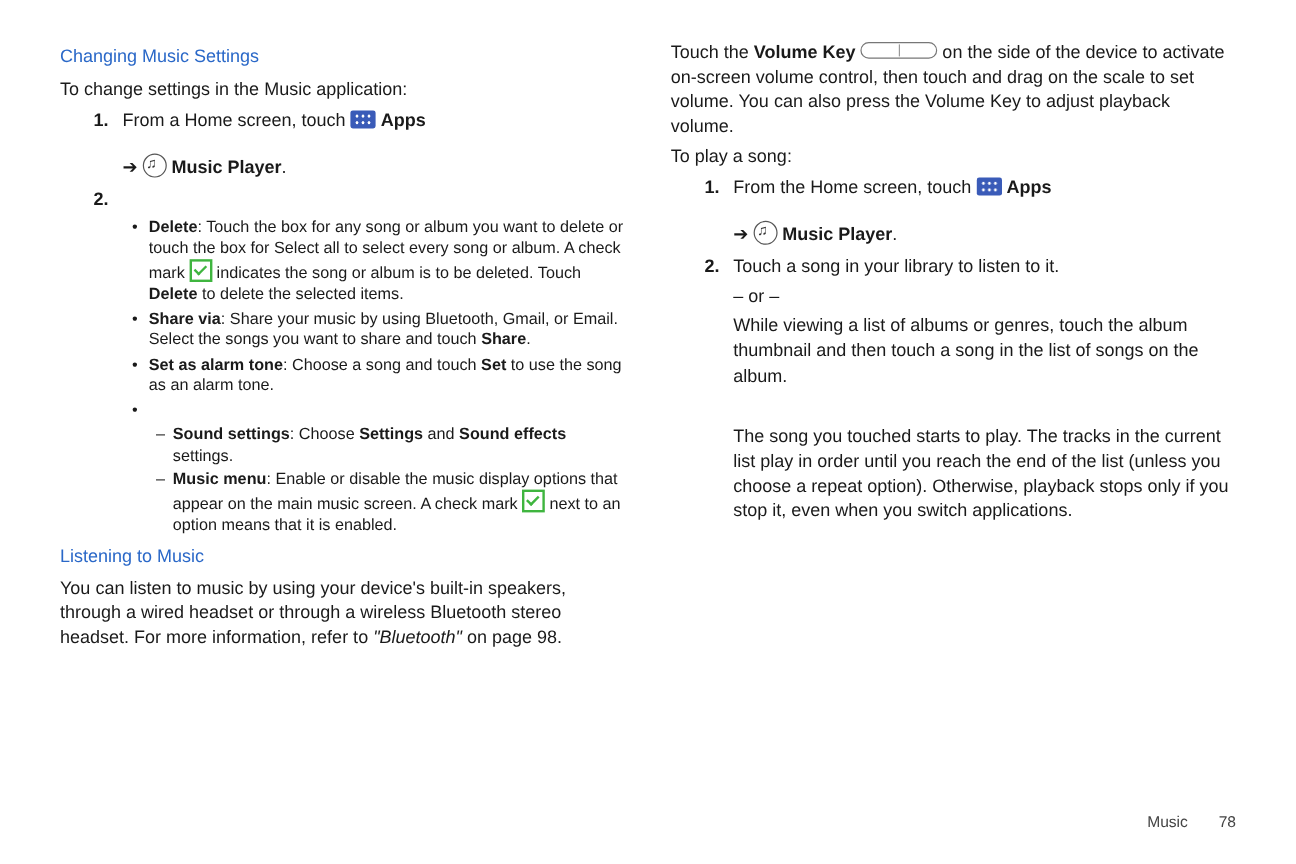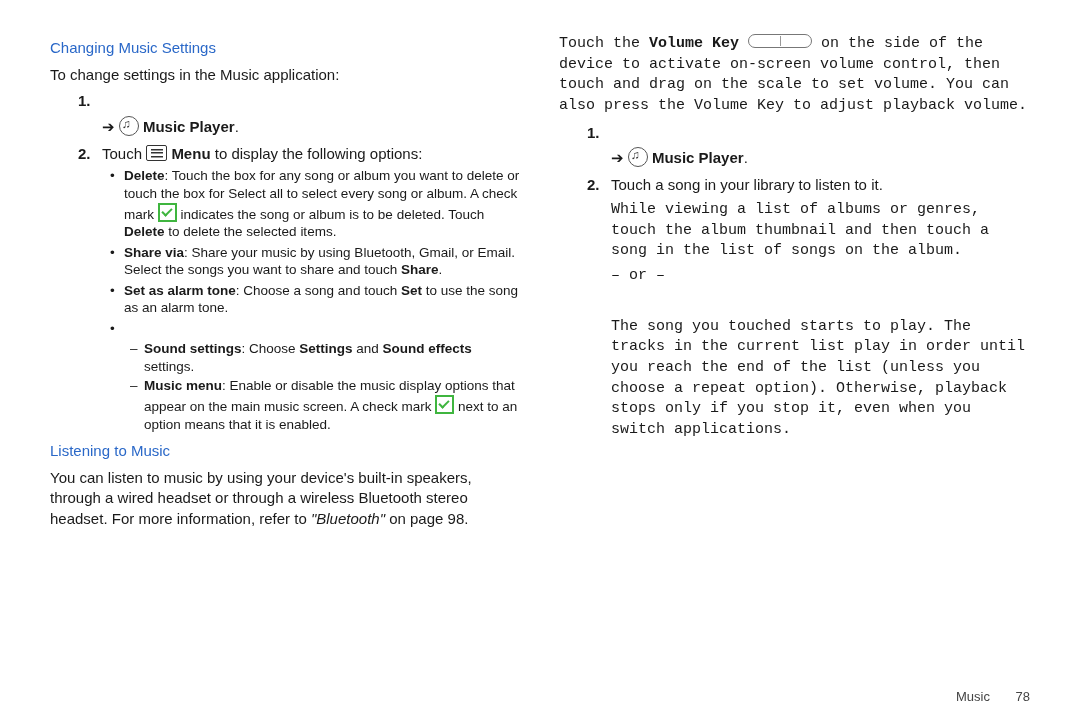--- a/index.html
+++ b/index.html
@@ -29,22 +29,22 @@
     margin: 8px 0 6px 0;
   }
   p { margin: 4px 0; }
   .ol-item {
     display: flex;
     margin: 6px 0 2px 0;
     padding-left: 28px;
   }
   .ol-num { font-weight: bold; min-width: 24px; }
   .ol-body { flex: 1; }
-  .indent1 { padding-left: 52px; font-family: Liberation Mono, monospace; }
-  .indent1b { padding-left: 52px; margin-top:4px;}
+  .indent1 { padding-left: 52px; }
+  .indent1b { padding-left: 52px; margin-top:16px;}
   .bullet {
     display: flex;
     margin: 3px 0;
     padding-left: 60px;
     font-size: 13.5px;
     line-height: 1.3;
   }
   .bullet .dot { min-width: 14px; }
   .dash-item {
     display: flex;
@@ -130,49 +130,49 @@
     content:"";
     position:absolute;
     left:50%; top:1px; bottom:1px;
     width:1px;
     background:#999;
   }
   .footer {
     text-align: right;
     font-size: 13px;
     color: #444;
-    margin-top: 18px;
+    margin-top: 6px;
   }
   .footer .pg { margin-left: 22px; }
 </style>
 </head>
 <body>
 
 <div class="cols">
 
   <div class="col">
     <div class="heading-blue">Changing Music Settings</div>
     <p>To change settings in the Music application:</p>
 
     <div class="ol-item">
       <span class="ol-num">1.</span>
+      <span class="ol-body">
+        <span>From a Home screen, touch </span>
+        <span class="icon-apps"></span>
+        <span class="bold">Apps</span>
+      </span>
     </div>
     <div class="indent1b">
       <span>➔</span>
       <span class="icon-music"></span>
       <span class="bold">Music Player</span><span>.</span>
     </div>
 
     <div class="ol-item">
       <span class="ol-num">2.</span>
-      <span class="ol-body">
-        <span>Touch </span>
-        <span class="icon-menu"></span>
-        <span class="bold">Menu</span><span> to display the following options:</span>
-      </span>
     </div>
 
     <div class="bullet">
       <span class="dot">•</span>
       <span>
         <span class="bold">Delete</span><span>: Touch the box for any song or album you want to delete or touch the box for Select all to select every song or album. A check mark </span>
         <span class="icon-check"></span><span> indicates the song or album is to be deleted. Touch </span>
         <span class="bold">Delete</span><span> to delete the selected items.</span>
       </span>
     </div>
@@ -215,38 +215,44 @@
       <span>You can listen to music by using your device's built-in speakers, through a wired headset or through a wireless Bluetooth stereo headset. For more information, refer to </span><span class="italic">"Bluetooth"</span><span> on page 98.</span>
     </p>
   </div>
 
   <div class="col">
     <p class="indent1" style="padding-left:0;">
       <span>Touch the </span><span class="bold">Volume Key</span>
       <span class="icon-volume"></span><span> on the side of the device to activate on-screen volume control, then touch and drag on the scale to set volume. You can also press the Volume Key to adjust playback volume.</span>
     </p>
 
+    <p>To play a song:</p>
 
     <div class="ol-item">
       <span class="ol-num">1.</span>
+      <span class="ol-body">
+        <span>From the Home screen, touch </span>
+        <span class="icon-apps"></span>
+        <span class="bold">Apps</span>
+      </span>
     </div>
     <div class="indent1b">
       <span>➔</span>
       <span class="icon-music"></span>
       <span class="bold">Music Player</span><span>.</span>
     </div>
 
     <div class="ol-item">
       <span class="ol-num">2.</span>
       <span class="ol-body">
         <span>Touch a song in your library to listen to it.</span>
       </span>
     </div>
+    <p class="indent1">– or –</p>
     <p class="indent1">While viewing a list of albums or genres, touch the album thumbnail and then touch a song in the list of songs on the album.</p>
-    <p class="indent1">– or –</p>
 
     <p class="indent1" style="margin-top:30px;">The song you touched starts to play. The tracks in the current list play in order until you reach the end of the list (unless you choose a repeat option). Otherwise, playback stops only if you stop it, even when you switch applications.</p>
   </div>
 </div>
 
 <div class="footer">
   <span>Music</span>
   <span class="pg">78</span>
 </div>
 

